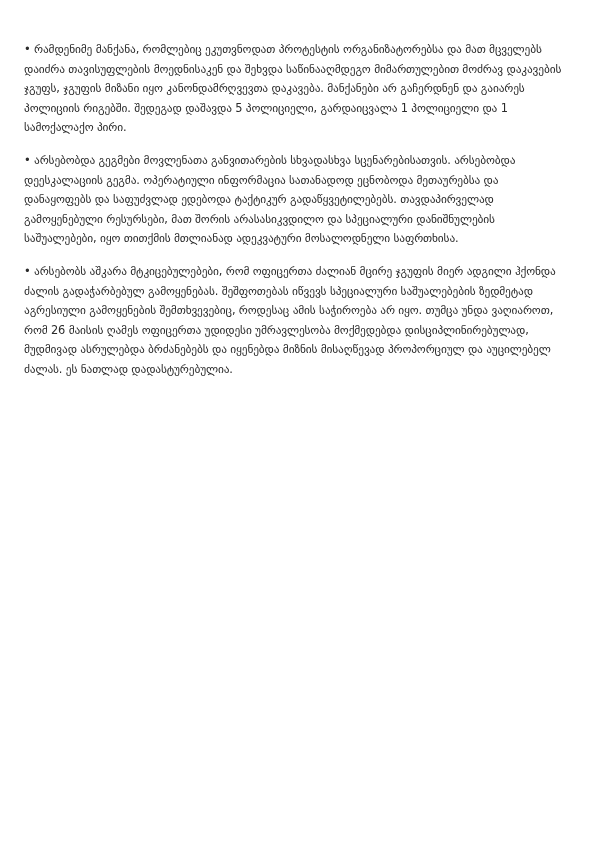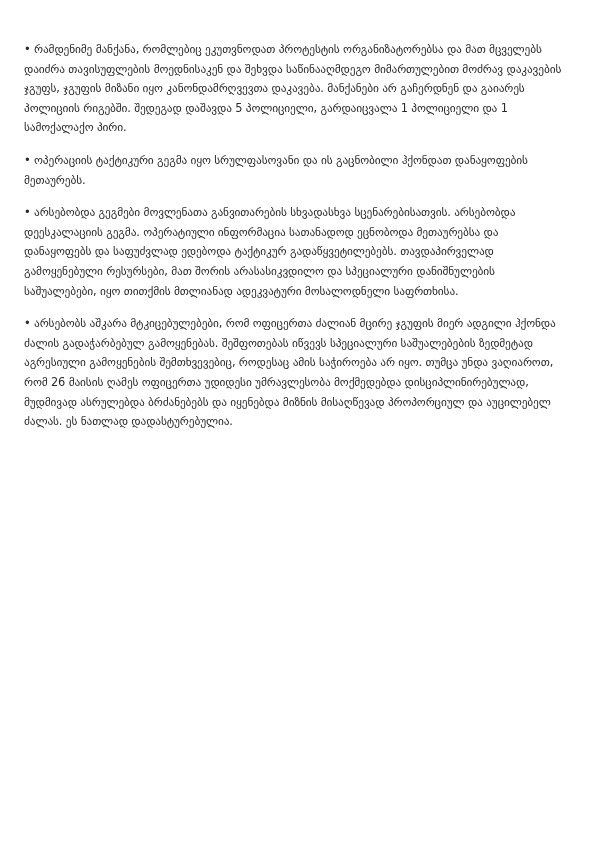--- a/index.html
+++ b/index.html
@@ -35,23 +35,19 @@
 </head>
 <body>
 
 <div class="page">
   <p class="para">
     <span class="bullet">•</span>
     <span>რამდენიმე მანქანა, რომლებიც ეკუთვნოდათ პროტესტის ორგანიზატორებსა და მათ მცველებს დაიძრა თავისუფლების მოედნისაკენ და შეხვდა საწინააღმდეგო მიმართულებით მოძრავ დაკავების ჯგუფს,  ჯგუფის მიზანი იყო კანონდამრღვევთა დაკავება. მანქანები არ გაჩერდნენ და გაიარეს პოლიციის რიგებში. შედეგად დაშავდა 5 პოლიციელი, გარდაიცვალა 1 პოლიციელი და 1 სამოქალაქო პირი.</span>
   </p>
   <p class="para">
     <span class="bullet">•</span>
-    <span>ოპერაციის ტაქტიკური გეგმა იყო სრულფასოვანი და ის გაცნობილი ჰქონდათ დანაყოფების მეთაურებს.</span>
-  </p>
-  <p class="para">
-    <span class="bullet">•</span>
     <span>არსებობდა გეგმები მოვლენათა განვითარების სხვადასხვა სცენარებისათვის. არსებობდა დეესკალაციის გეგმა. ოპერატიული ინფორმაცია სათანადოდ ეცნობოდა მეთაურებსა და დანაყოფებს და საფუძვლად ედებოდა ტაქტიკურ გადაწყვეტილებებს. თავდაპირველად გამოყენებული რესურსები, მათ შორის არასასიკვდილო და სპეციალური დანიშნულების საშუალებები, იყო თითქმის მთლიანად ადეკვატური მოსალოდნელი საფრთხისა.</span>
   </p>
   <p class="para">
     <span class="bullet">•</span>
     <span>არსებობს აშკარა მტკიცებულებები, რომ ოფიცერთა ძალიან მცირე ჯგუფის მიერ ადგილი ჰქონდა ძალის გადაჭარბებულ გამოყენებას. შეშფოთებას იწვევს სპეციალური საშუალებების ზედმეტად აგრესიული გამოყენების შემთხვევებიც, როდესაც ამის საჭიროება არ იყო. თუმცა უნდა ვაღიაროთ, რომ 26 მაისის ღამეს ოფიცერთა უდიდესი უმრავლესობა მოქმედებდა დისციპლინირებულად, მუდმივად ასრულებდა ბრძანებებს და იყენებდა მიზნის მისაღწევად პროპორციულ და აუცილებელ ძალას. ეს ნათლად დადასტურებულია.</span>
   </p>
 </div>
 
 </body></html>

